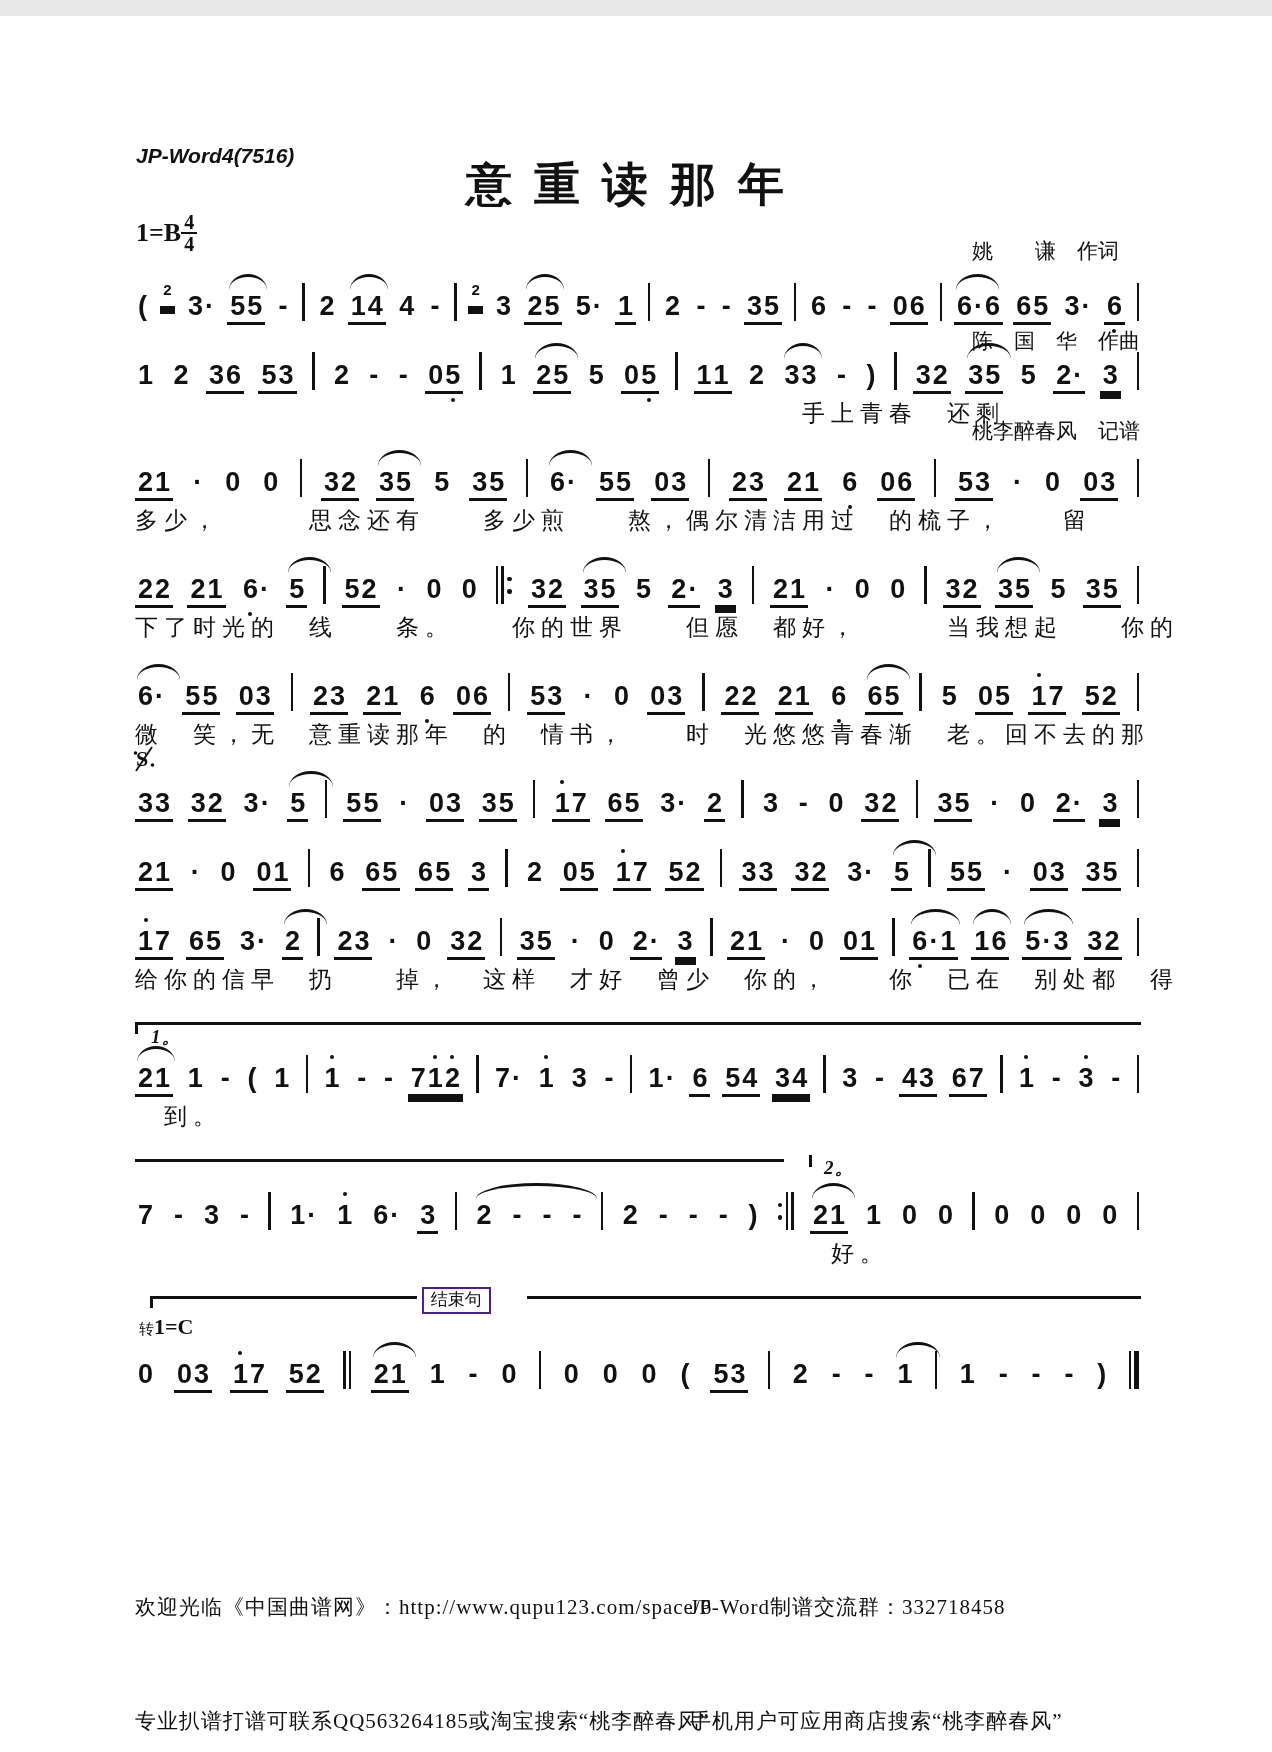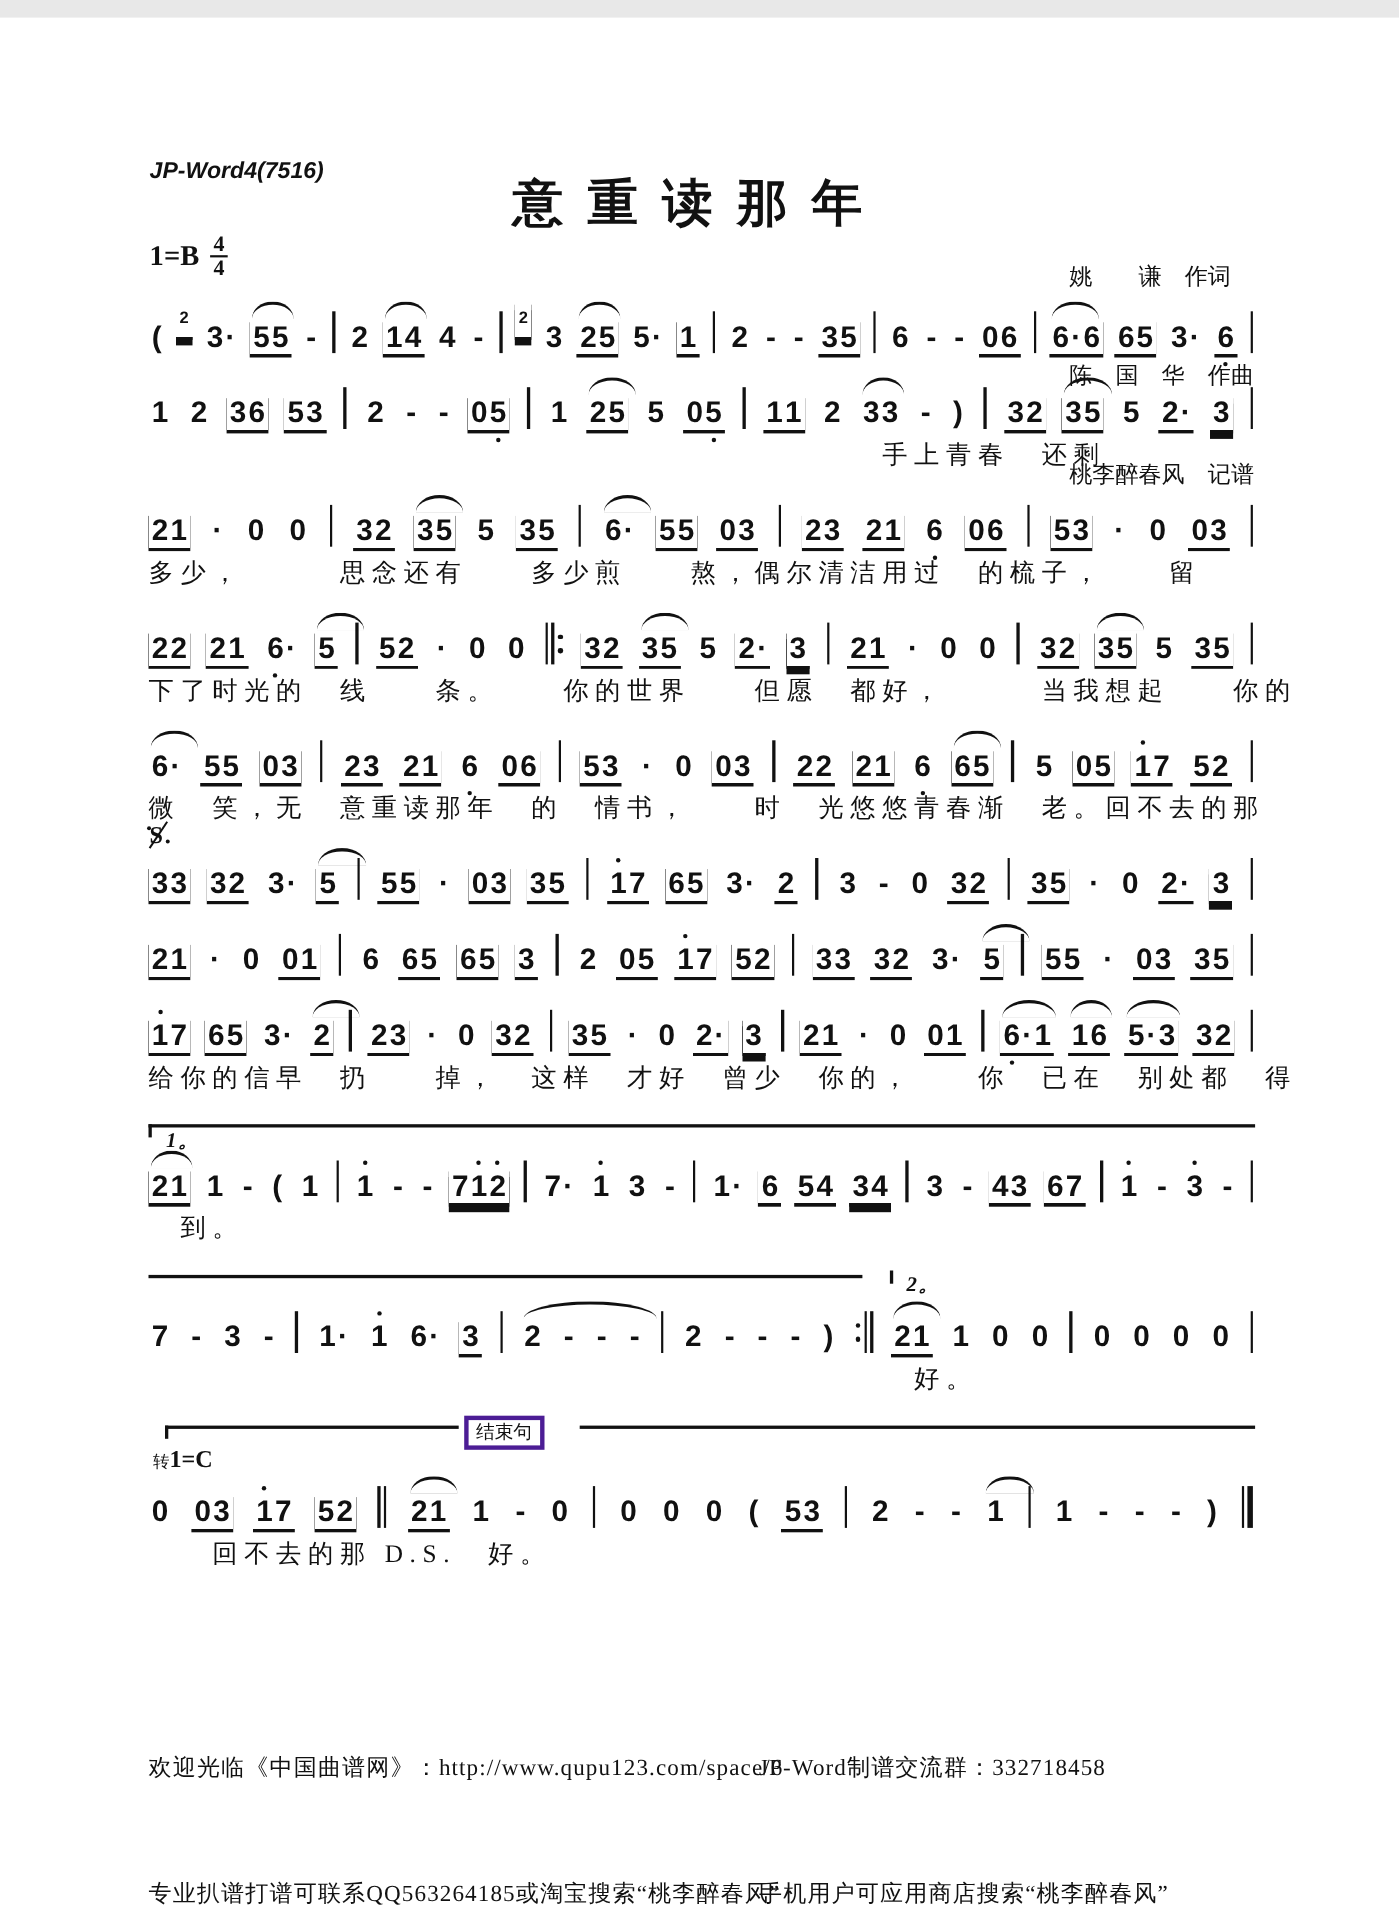--- a/index.html
+++ b/index.html
@@ -6,21 +6,21 @@
   .page{position:relative;width:1272px;height:1752px;background:#ffffff;margin:16px auto;
         font-family:"Liberation Serif",serif;color:#111;overflow:hidden;}
   
   .watermark{position:absolute;left:136px;top:128px;font:italic 700 21px "Liberation Sans",sans-serif;}
   .title{position:absolute;left:0;right:0;top:138px;text-align:center;
          font:700 46px "Liberation Serif",serif;letter-spacing:22px;}
   .performer{position:absolute;left:0;right:0;top:202px;text-align:center;
          font:400 22px "Liberation Serif",serif;letter-spacing:2px;}
   .credits{position:absolute;right:132px;top:160px;text-align:left;
          font:400 21px "Liberation Serif",serif;line-height:30px;white-space:pre;}
-  .keysig{position:absolute;left:136px;top:196px;display:flex;align-items:center;gap:10px;}
+  .keysig{position:absolute;left:136px;top:196px;display:flex;align-items:center;gap:0;}
   .keysig .keyname{font:700 26px "Liberation Serif",serif;}
   .ts{display:inline-flex;flex-direction:column;align-items:center;font:700 20px "Liberation Serif",serif;line-height:20px;}
   .ts .tsn{border-bottom:2px solid #111;padding:0 3px;}
   
   .score{position:absolute;left:135px;top:258px;width:1006px;}
   .lineblock{position:relative;margin-top:21px;}
   .lineblock:first-child{margin-top:0;}
   .mline{display:flex;justify-content:space-between;align-items:flex-end;height:48px;}
   .grp{display:inline-flex;position:relative;padding:0 2px;align-items:flex-end;}
   .grp.u1{box-shadow:0 3px 0 0 #111;}
@@ -45,21 +45,21 @@
   .lyric{font:400 23px "Liberation Serif",serif;letter-spacing:6px;white-space:pre;
          margin-top:7px;height:31px;}
   
   .segno{position:absolute;left:-2px;top:-26px;}
   
   .deco{position:relative;height:30px;}
   .deco.tall{height:52px;}
   .dline{position:absolute;top:6px;border-top:3px solid #111;}
   .dhook{position:absolute;top:6px;width:3px;height:12px;background:#111;}
   .dlabel{position:absolute;top:8px;font:italic 700 19px "Liberation Serif",serif;letter-spacing:1px;}
-  .endbox{position:absolute;top:-3px;border:4px solid #4c1d95;font:400 17px "Liberation Serif",serif;
+  .endbox{position:absolute;top:-3px;border:2px solid #4c1d95;font:400 17px "Liberation Serif",serif;
           padding:0 7px 1px 7px;background:#fff;line-height:22px;}
   .keychg{position:absolute;left:4px;top:24px;font:700 22px "Liberation Serif",serif;}
   .keychg .zh{font-size:15px;font-weight:400;}
   
   .footer-left{position:absolute;left:135px;top:1496px;font:400 21px "Liberation Serif",serif;
       line-height:38px;letter-spacing:1px;white-space:pre;}
   .footer-right{position:absolute;left:690px;top:1496px;font:400 21px "Liberation Serif",serif;
       line-height:38px;letter-spacing:1px;white-space:pre;}
 </style>
 </head>
@@ -1172,21 +1172,20 @@
             <span class="note">-</span>
           </span>
           <span class="grp">
             <span class="note">)</span>
           </span>
           <span class="barw">
             <i class="bl"></i>
             <i class="bl th"></i>
           </span>
         </div>
-        <div class="lyric">　　回不去的那 D.S.　好。</div>
       </div>
     </div>
 
   <div class="footer-left">
     <div>欢迎光临《中国曲谱网》：http://www.qupu123.com/space/6</div>
     <div>专业扒谱打谱可联系QQ563264185或淘宝搜索“桃李醉春风”</div>
   </div>
   <div class="footer-right">
     <div>JP-Word制谱交流群：332718458</div>
     <div>手机用户可应用商店搜索“桃李醉春风”</div>

